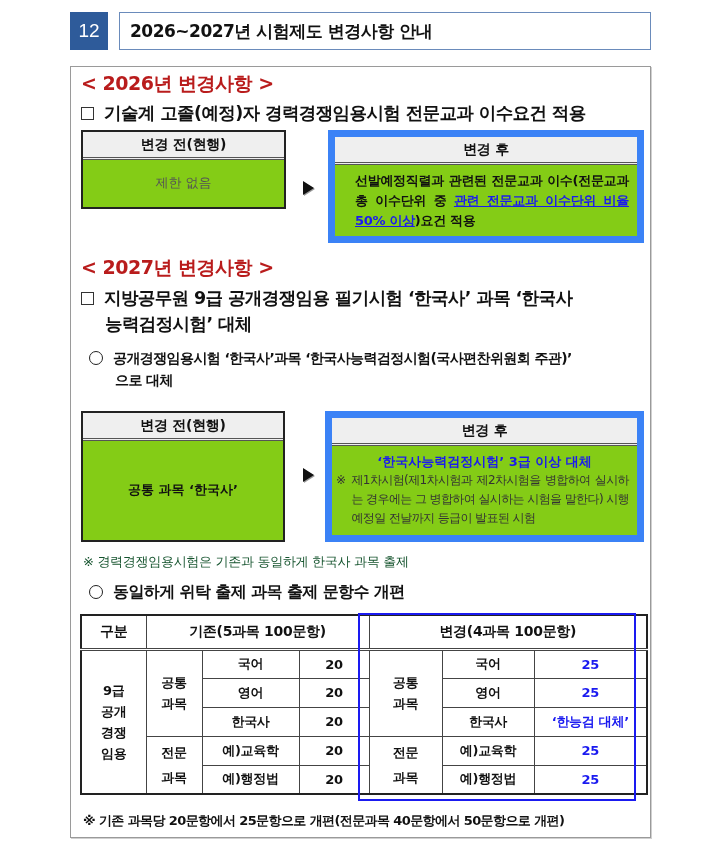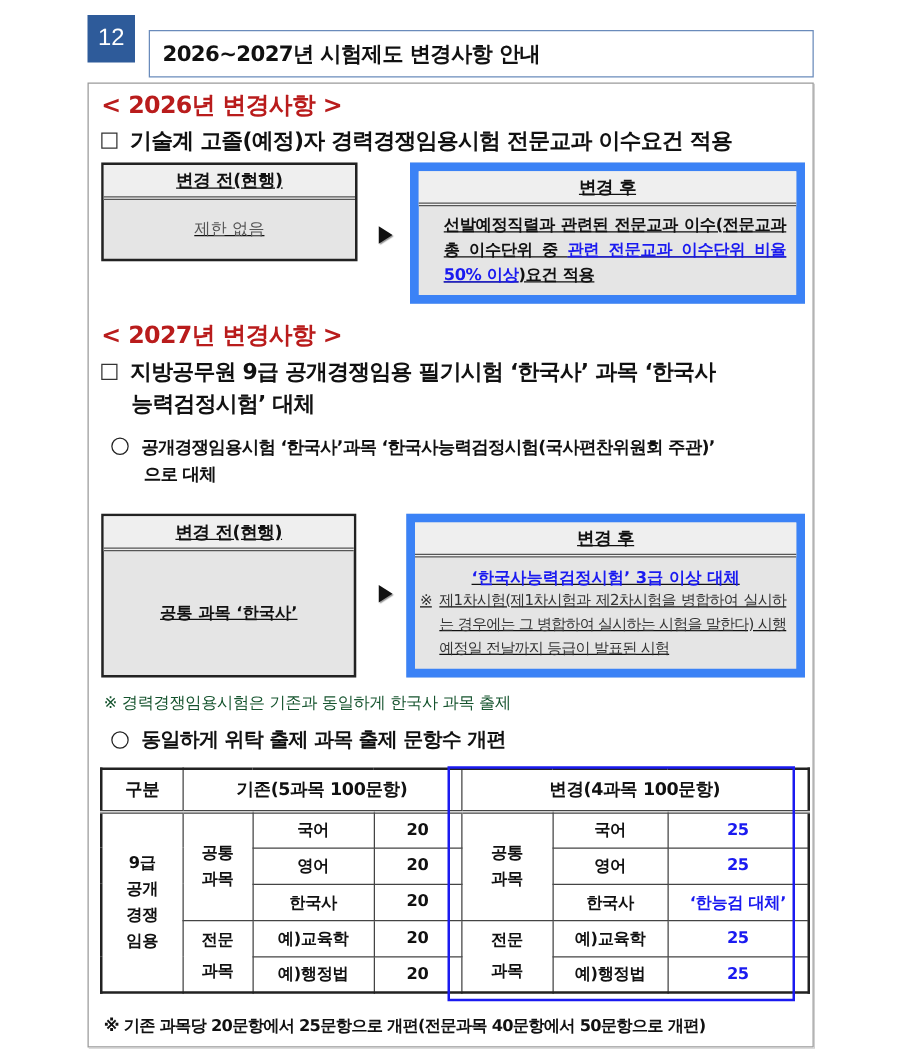--- a/index.html
+++ b/index.html
@@ -3,32 +3,32 @@
 <meta charset="utf-8">
 <style>
   * { box-sizing: border-box; margin: 0; padding: 0; }
   html, body { width: 720px; height: 844px; background: #ffffff; overflow: hidden; }
   body { font-family: "DejaVu Sans", "Liberation Sans", sans-serif; color: #111; position: relative; }
 
   .hdr { position: absolute; top: 12px; left: 70px; width: 661px; height: 38px; }
   .hdr-num { position: absolute; left: 0; top: 0; width: 38px; height: 38px; background: #2e5b9a; color: #fff;
              font-family: "Liberation Sans", sans-serif; font-size: 19px; display: flex; align-items: center; justify-content: center; }
   .hdr-title { position: absolute; left: 49px; top: 0; width: 532px; height: 38px; border: 1px solid #6a8bbb;
-               font-size: 17px; font-weight: bold; padding-left: 10px; display: flex; align-items: center; letter-spacing: -0.5px; margin-top: 12px; }
+               font-size: 17px; font-weight: bold; padding-left: 10px; display: flex; align-items: center; letter-spacing: -0.5px; }
 
   .panel { position: absolute; top: 66px; left: 70px; width: 581px; height: 772px; border: 1px solid #9a9a9a;
            box-shadow: 1px 1px 0 #d0d0d0; }
 
   .yr { position: absolute; left: 10px; font-size: 19px; font-weight: bold; color: #b91c1c; letter-spacing: -0.5px; }
   .sq-line { position: absolute; left: 10px; font-size: 17.5px; font-weight: bold; letter-spacing: -0.6px; line-height: 26px; }
   .sq-line .box { display: inline-block; width: 13px; height: 13px; border: 1px solid #333; margin-right: 10px; vertical-align: -1px; }
   .circ-line { position: absolute; font-size: 14px; font-weight: bold; letter-spacing: -0.6px; line-height: 22px; }
   .circ { display: inline-block; width: 14px; height: 14px; border: 1.5px solid #222; border-radius: 50%; margin-right: 10px; vertical-align: -2px; }
 
-  .cmp-box { position: absolute; border: 2px solid #222; background: #e5e5e5; text-decoration: underline; }
+  .cmp-box { position: absolute; border: 2px solid #222; background: #84cc16; }
   .cmp-box.blue { border: 7px solid #3b82f6; }
   .cmp-head { height: 28px; background: #efefef; border-bottom: 3px double #555; font-size: 14px; font-weight: bold;
               display: flex; align-items: center; justify-content: center; letter-spacing: -0.3px; }
   .cmp-body { display: flex; align-items: center; justify-content: center; font-size: 13px; }
   .arrow { position: absolute; width: 0; height: 0; border-top: 7px solid transparent; border-bottom: 7px solid transparent;
            border-left: 11px solid #111; filter: drop-shadow(1px 1px 0 #999); }
 
   .note { position: absolute; font-size: 13px; color: #14532d; letter-spacing: -0.3px; }
   .blue-txt { color: #1a1af0; }
 

